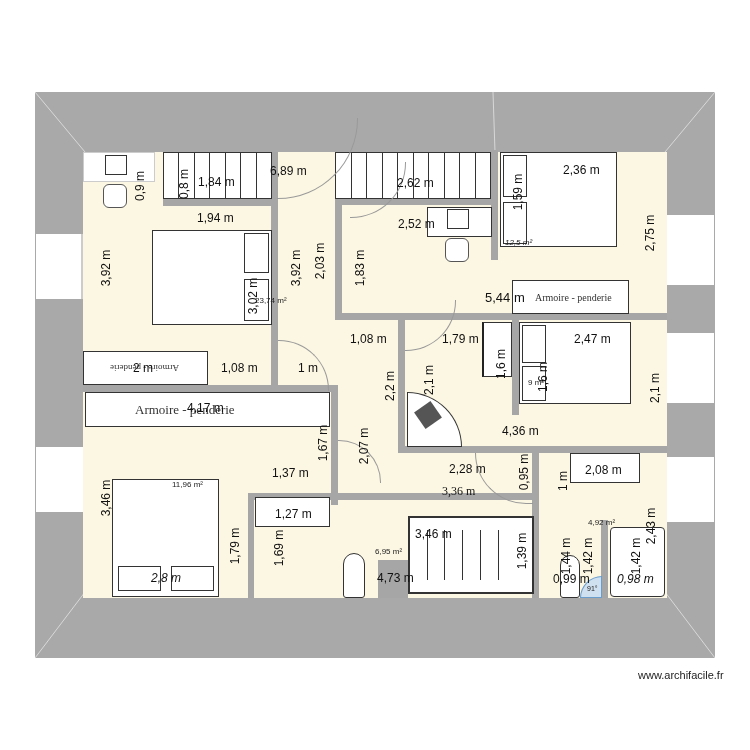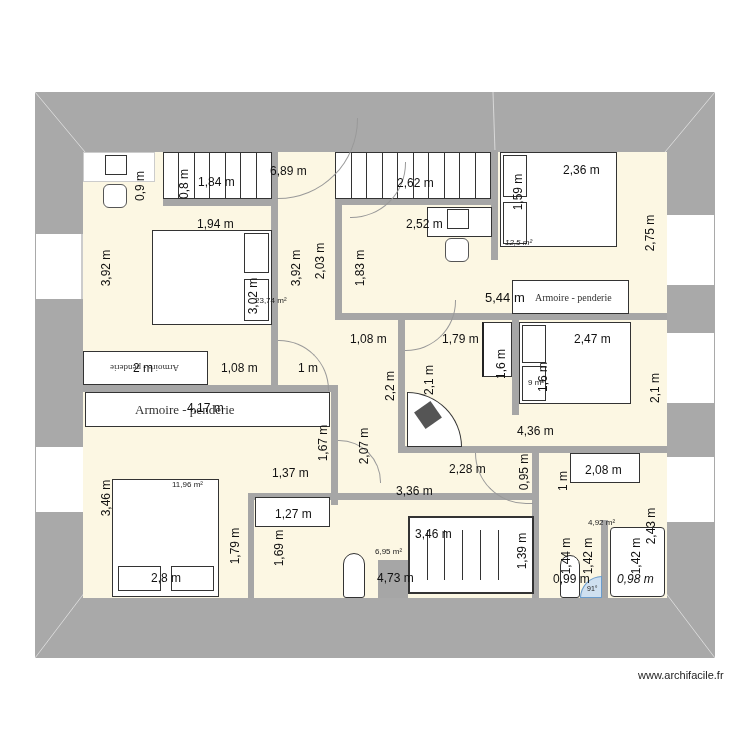--- a/index.html
+++ b/index.html
@@ -149,58 +149,58 @@
 <div class="area" style="left:375px;top:547px;">6,95 m²</div>
 <div class="area" style="left:588px;top:518px;">4,92 m²</div>
 
 <div class="dim v" style="left:125px;top:180px;">0,9 m</div>
 <div class="dim v" style="left:169px;top:178px;">0,8 m</div>
 <div class="dim" style="left:198px;top:176px;">1,84 m</div>
 <div class="dim" style="left:270px;top:165px;">6,89 m</div>
 <div class="dim" style="left:397px;top:177px;">2,62 m</div>
 <div class="dim" style="left:563px;top:164px;">2,36 m</div>
 <div class="dim v" style="left:500px;top:186px;">1,59 m</div>
-<div class="dim" style="left:197px;top:218px;">1,94 m</div>
-<div class="dim" style="left:398px;top:218px;margin-left:8px;">2,52 m</div>
+<div class="dim" style="left:197px;top:212px;">1,94 m</div>
+<div class="dim" style="left:398px;top:218px;">2,52 m</div>
 <div class="dim v" style="left:88px;top:262px;">3,92 m</div>
 <div class="dim v" style="left:278px;top:262px;">3,92 m</div>
 <div class="dim v" style="left:302px;top:255px;">2,03 m</div>
 <div class="dim v" style="left:342px;top:262px;">1,83 m</div>
 <div class="dim v" style="left:632px;top:227px;">2,75 m</div>
 <div class="dim v" style="left:235px;top:290px;">3,02 m</div>
 <div class="dim" style="left:485px;top:292px;font-size:13px;">5,44 m</div>
 <div class="dim" style="left:350px;top:333px;">1,08 m</div>
 <div class="dim" style="left:442px;top:333px;">1,79 m</div>
 <div class="dim" style="left:574px;top:333px;">2,47 m</div>
 <div class="dim" style="left:133px;top:362px;">2 m</div>
 <div class="dim" style="left:221px;top:362px;">1,08 m</div>
 <div class="dim" style="left:298px;top:362px;">1 m</div>
 <div class="dim v" style="left:486px;top:358px;">1,6 m</div>
 <div class="dim v" style="left:528px;top:371px;">1,6 m</div>
 <div class="dim v" style="left:414px;top:374px;">2,1 m</div>
 <div class="dim v" style="left:375px;top:380px;">2,2 m</div>
 <div class="dim v" style="left:640px;top:382px;">2,1 m</div>
 <div class="dim" style="left:187px;top:402px;">4,17 m</div>
-<div class="dim" style="left:517px;top:425px;">4,36 m</div>
+<div class="dim" style="left:502px;top:425px;">4,36 m</div>
 <div class="dim v" style="left:305px;top:437px;">1,67 m</div>
 <div class="dim v" style="left:346px;top:440px;">2,07 m</div>
 <div class="dim" style="left:449px;top:463px;">2,28 m</div>
 <div class="dim v" style="left:506px;top:466px;">0,95 m</div>
 <div class="dim" style="left:585px;top:464px;">2,08 m</div>
 <div class="dim" style="left:272px;top:467px;">1,37 m</div>
-<div class="dim" style="left:396px;top:485px;">3,36 m</div>
+<div class="dim" style="left:442px;top:485px;font-family:Liberation Serif, serif;">3,36 m</div>
 <div class="dim v" style="left:553px;top:475px;">1 m</div>
 <div class="dim v" style="left:88px;top:492px;">3,46 m</div>
 <div class="dim" style="left:275px;top:508px;">1,27 m</div>
 <div class="dim" style="left:415px;top:528px;">3,46 m</div>
 <div class="dim v" style="left:633px;top:520px;">2,43 m</div>
 <div class="dim v" style="left:217px;top:540px;">1,79 m</div>
 <div class="dim v" style="left:261px;top:542px;">1,69 m</div>
 <div class="dim v" style="left:504px;top:545px;">1,39 m</div>
 <div class="dim v" style="left:548px;top:550px;">1,44 m</div>
 <div class="dim v" style="left:570px;top:550px;">1,42 m</div>
 <div class="dim v" style="left:618px;top:550px;">1,42 m</div>
-<div class="dim" style="left:151px;top:572px;">2,8 m</div>
+<div class="dim" style="left:151px;top:572px;font-style:italic;">2,8 m</div>
 <div class="dim" style="left:377px;top:572px;">4,73 m</div>
 <div class="dim" style="left:553px;top:573px;">0,99 m</div>
 <div class="dim" style="left:617px;top:573px;font-style:italic;">0,98 m</div>
 
 <div class="credit" style="left:638px;top:669px;">www.archifacile.fr</div>
 
 </body></html>

